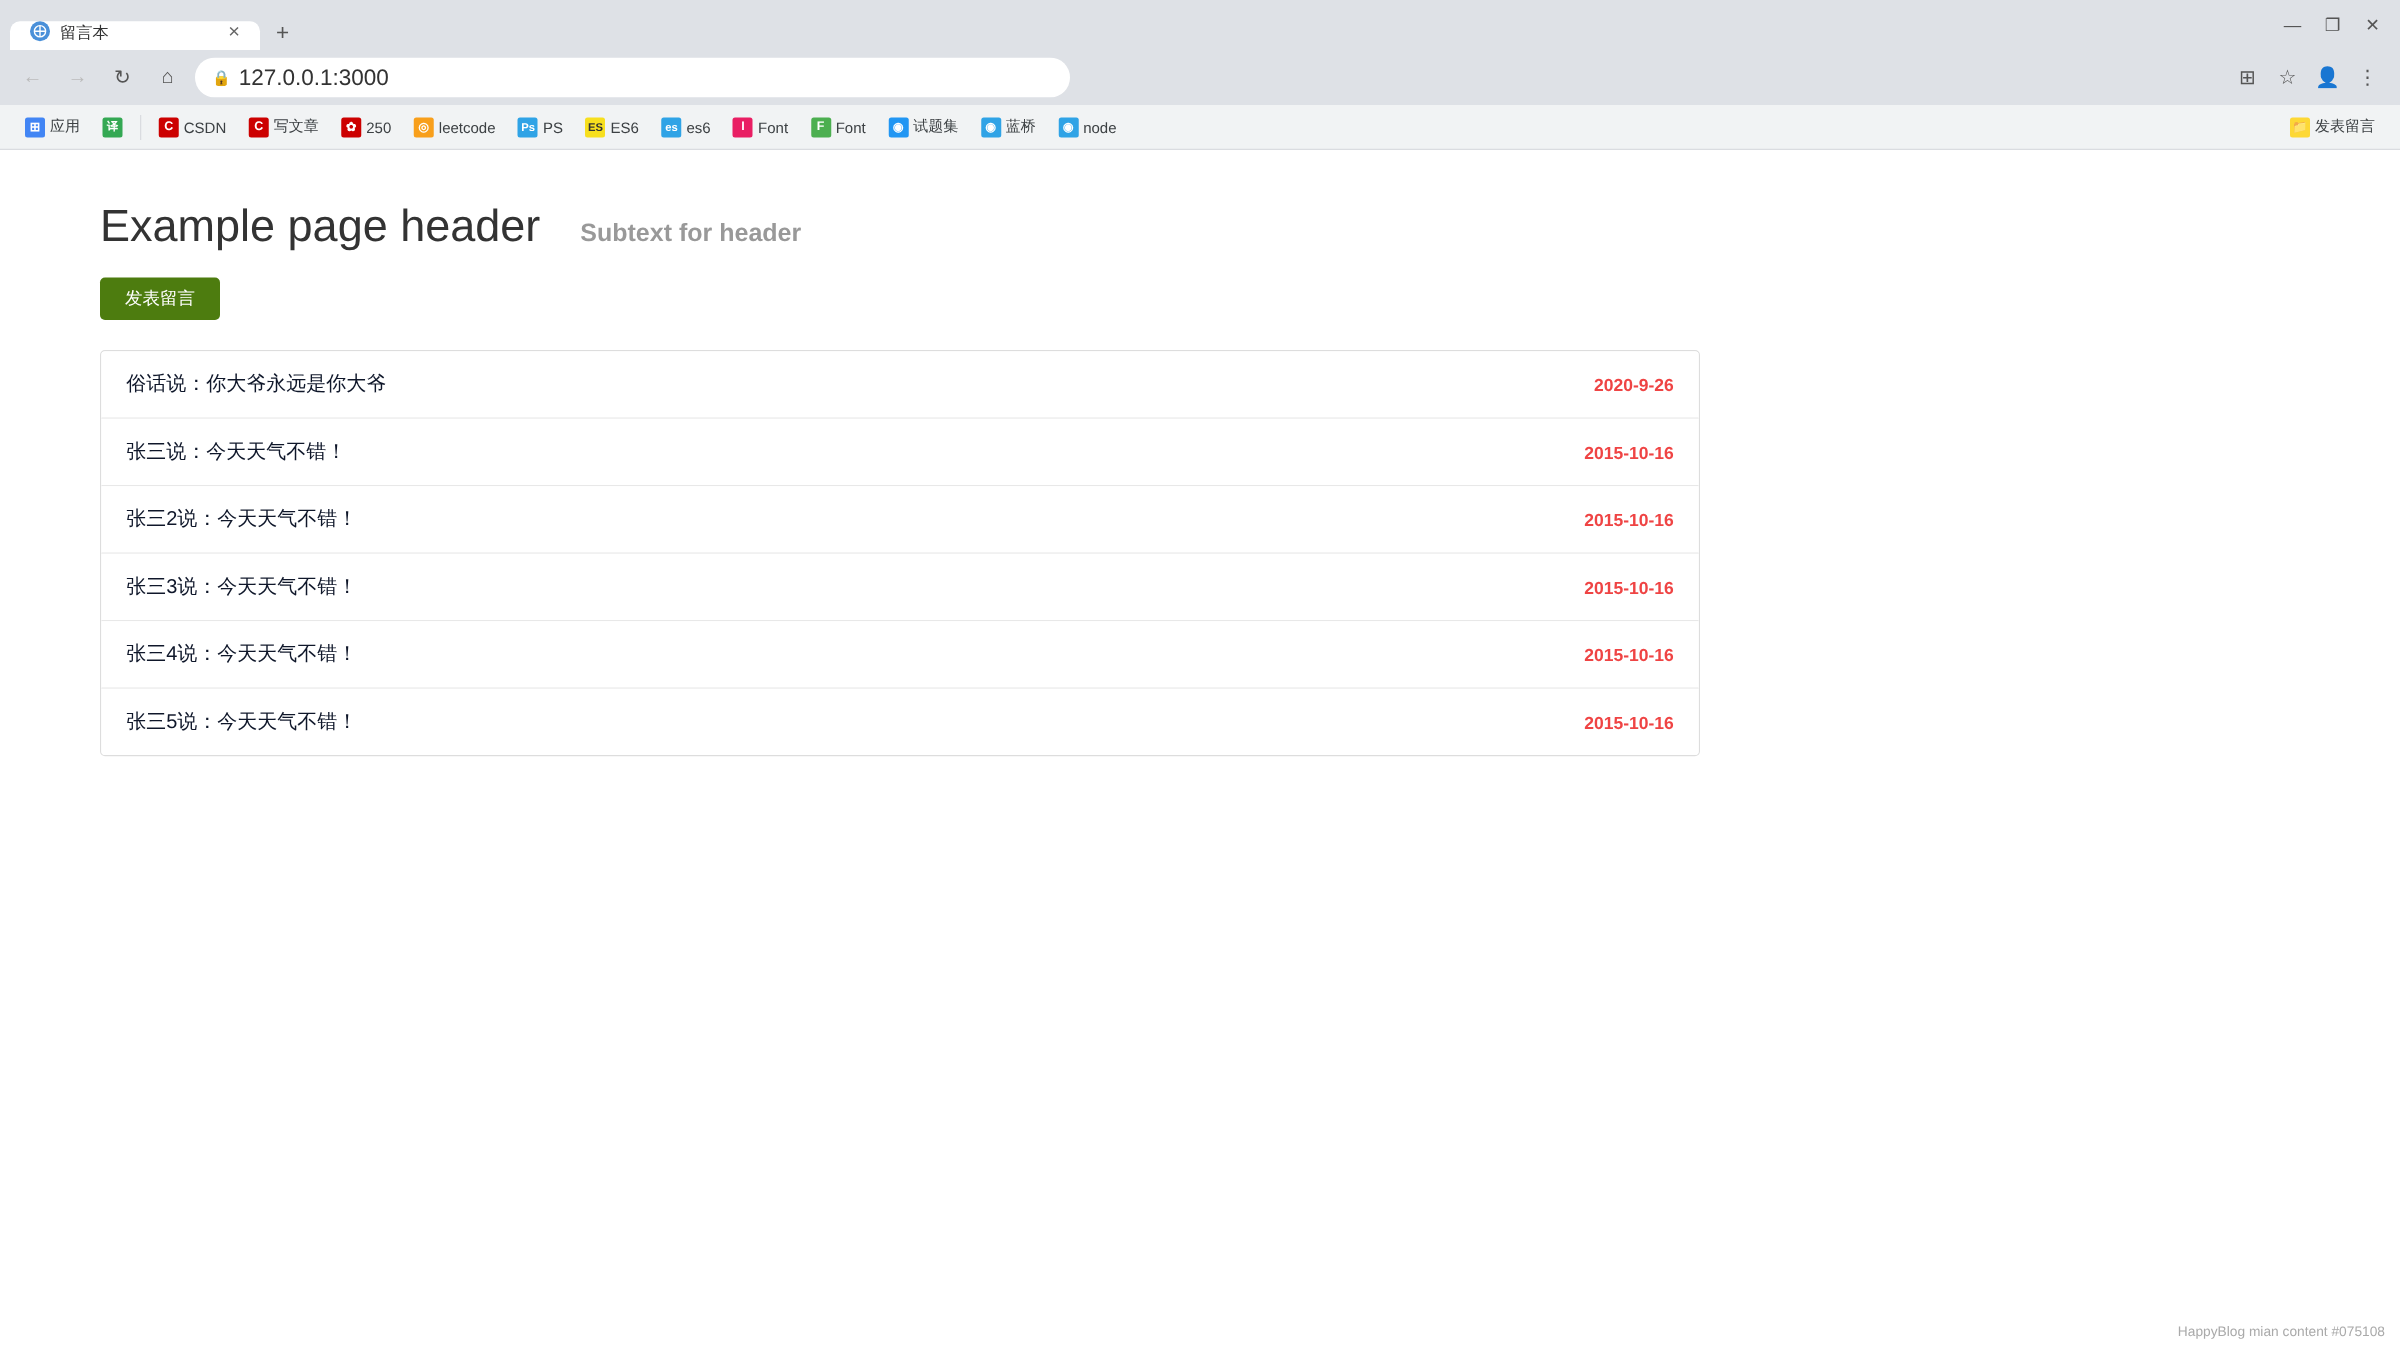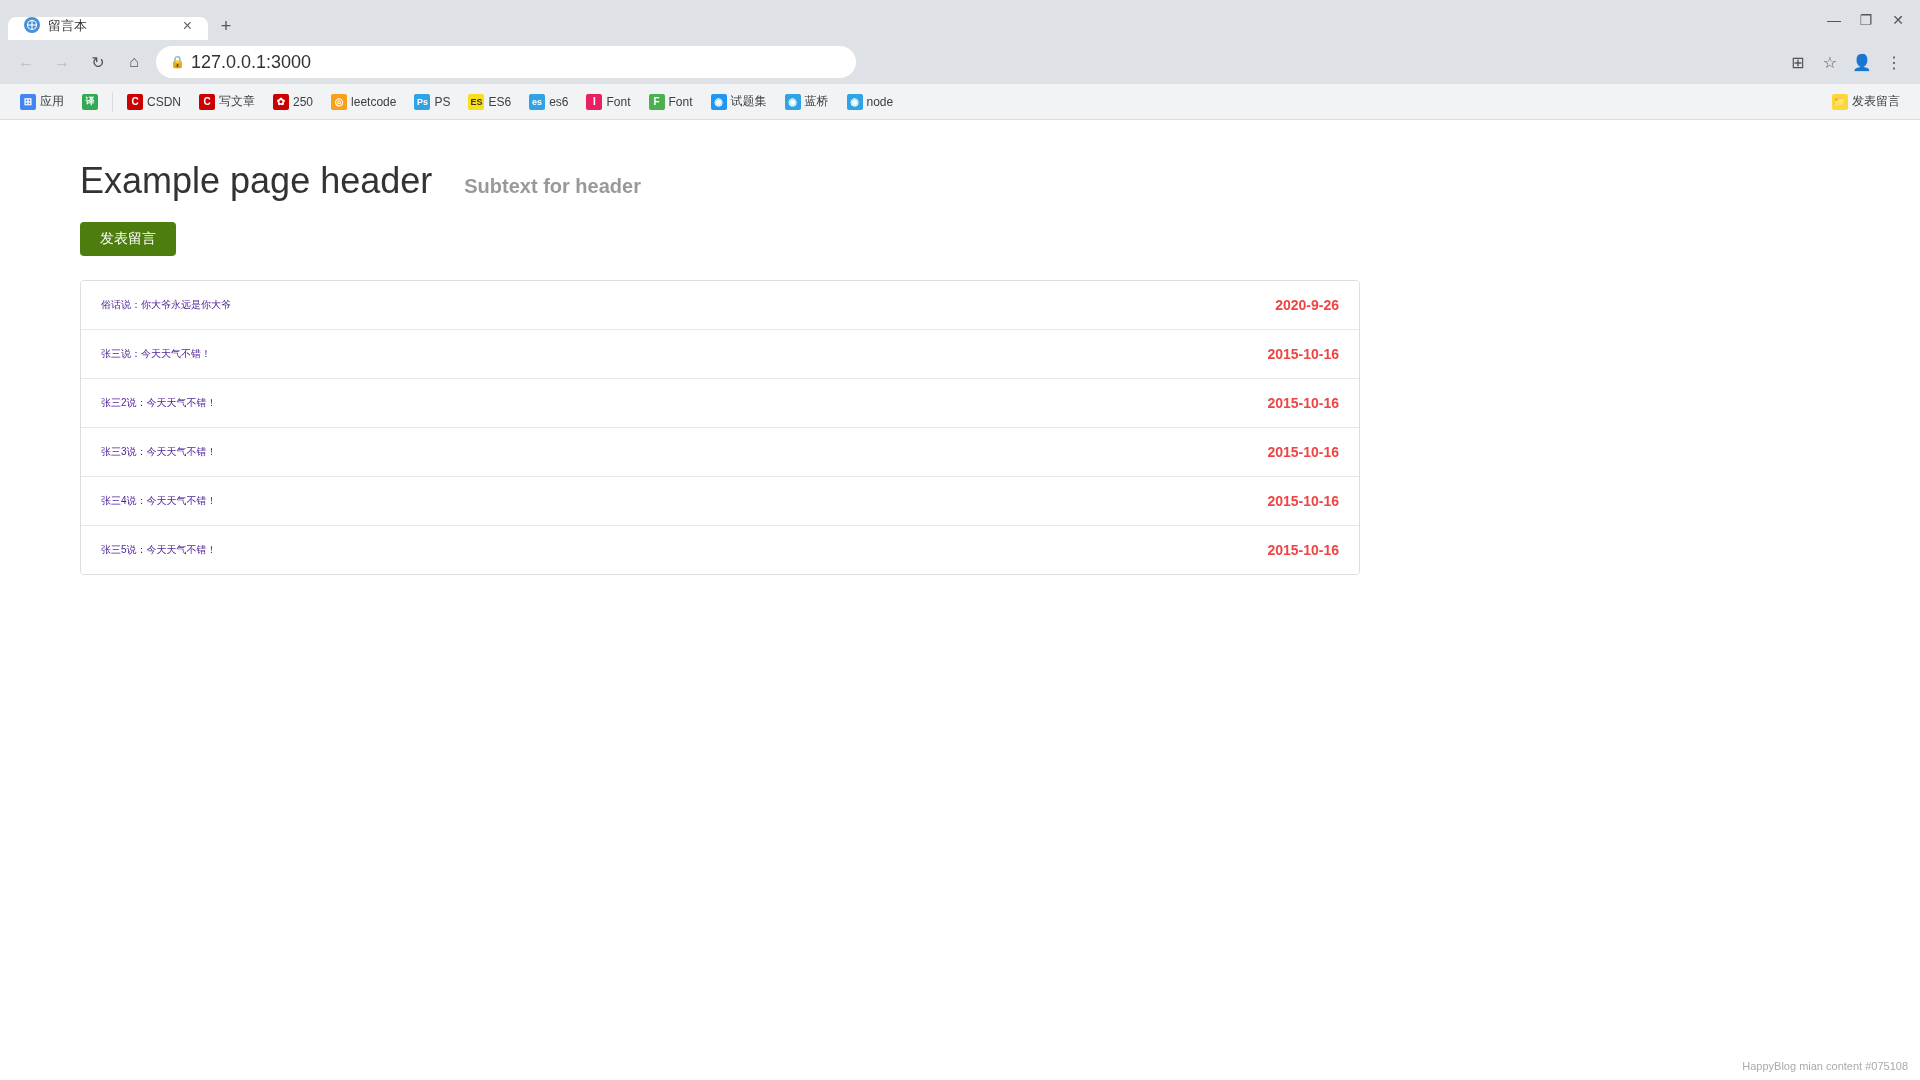--- a/index.html
+++ b/index.html
@@ -177,21 +177,21 @@
     }
     .comment-row {
       display: flex;
       align-items: center;
       justify-content: space-between;
       padding: 16px 20px;
       border-bottom: 1px solid #e8e8e8;
       background: #fff;
     }
     .comment-row:last-child { border-bottom: none; }
-    .comment-text { font-size: 10px; color: #4c1d95; }
+    .comment-text { font-size: 16px; color: #0f172a; }
     .comment-date { font-size: 14px; color: #ef4444; white-space: nowrap; font-weight: bold; }
 
     .footer-text {
       position: fixed;
       bottom: 8px;
       right: 12px;
       font-size: 11px;
       color: #aaa;
     }
   </style>

